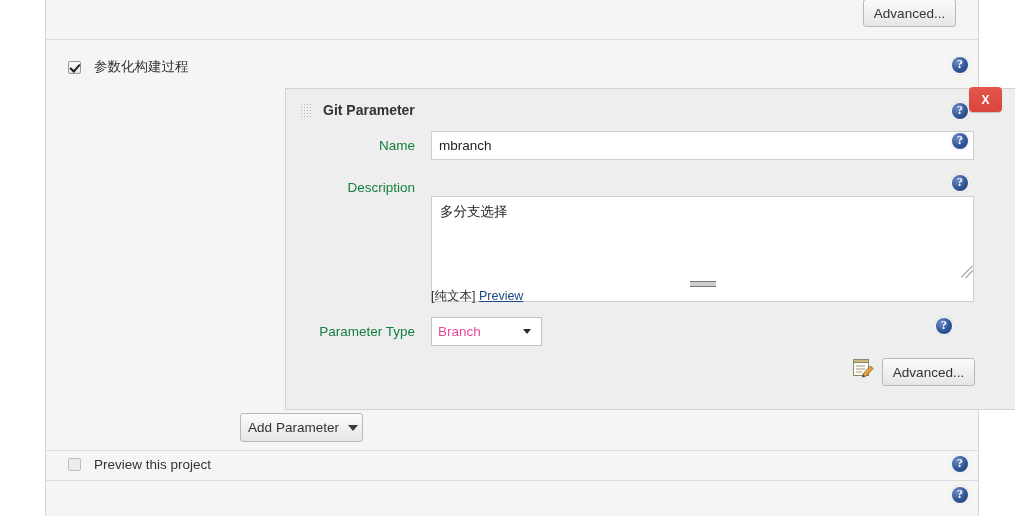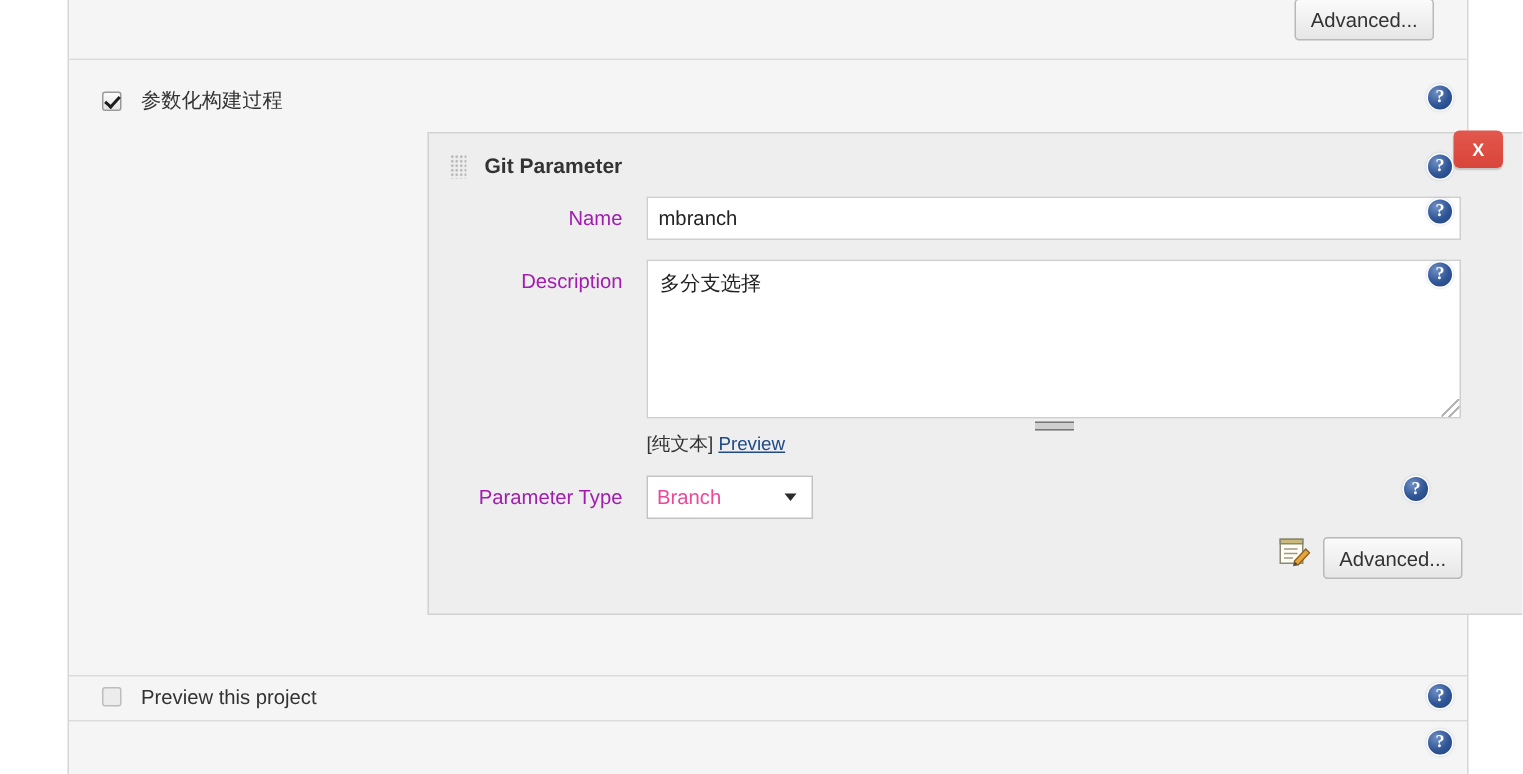--- a/index.html
+++ b/index.html
@@ -186,21 +186,21 @@
     color: #ffffff;
     font-weight: bold;
     font-size: 12px;
     font-family: "Liberation Sans", sans-serif;
     cursor: pointer;
     box-shadow: 0 1px 1px rgba(0,0,0,0.18);
   }
 
   .field-label {
     position: absolute;
-    color: #a21caf;
+    color: #15803d;
     font-size: 13.5px;
     text-align: right;
   }
 
   .txt-input {
     position: absolute;
     box-sizing: border-box;
     border: 1px solid #cfcfcf;
     background: #ffffff;
     font-family: "Liberation Sans", sans-serif;
@@ -215,20 +215,21 @@
     box-sizing: border-box;
     border: 1px solid #cfcfcf;
     background: #ffffff;
     font-family: "Liberation Sans", sans-serif;
     font-size: 13.5px;
     color: #222222;
     padding: 6px 8px;
     resize: none;
     outline: none;
     overflow: hidden;
+    margin-top: 23px;
   }
   .resize-grip {
     position: absolute;
     width: 12px;
     height: 12px;
     pointer-events: none;
     background-image:
       linear-gradient(135deg, transparent 0 44%, #b5b5b5 44% 52%, transparent 52% 100%),
       linear-gradient(135deg, transparent 0 66%, #b5b5b5 66% 74%, transparent 74% 100%);
   }
@@ -344,20 +345,24 @@
         <path d="M10.5 19 L11.2 16.4 L13.2 18.2 Z" fill="#4a4a4a"></path>
       </svg>
       <button class="btn" style="position:absolute; left:596px; top:269px; width:93px;">Advanced...</button>
     </div>
 
     <div class="help-icon" style="left:906px; top:103px;"></div>
     <div class="help-icon" style="left:906px; top:133px;"></div>
     <div class="help-icon" style="left:906px; top:175px;"></div>
     <div class="help-icon" style="left:890px; top:318px;"></div>
 
+    <button class="btn dropdown" style="position:absolute; left:194px; top:413px; width:123px; height:29px;">
+      <span>Add Parameter</span>
+      <span class="caret"></span>
+    </button>
 
     <div class="divider" style="top:450px;"></div>
 
     <div class="row chk-row" style="top:457px; left:22px; width:auto;">
       <div class="jchk disabled"></div>
       <span class="chk-label">Preview this project</span>
     </div>
     <div class="help-icon" style="left:906px; top:456px;"></div>
 
     <div class="divider" style="top:480px;"></div>

